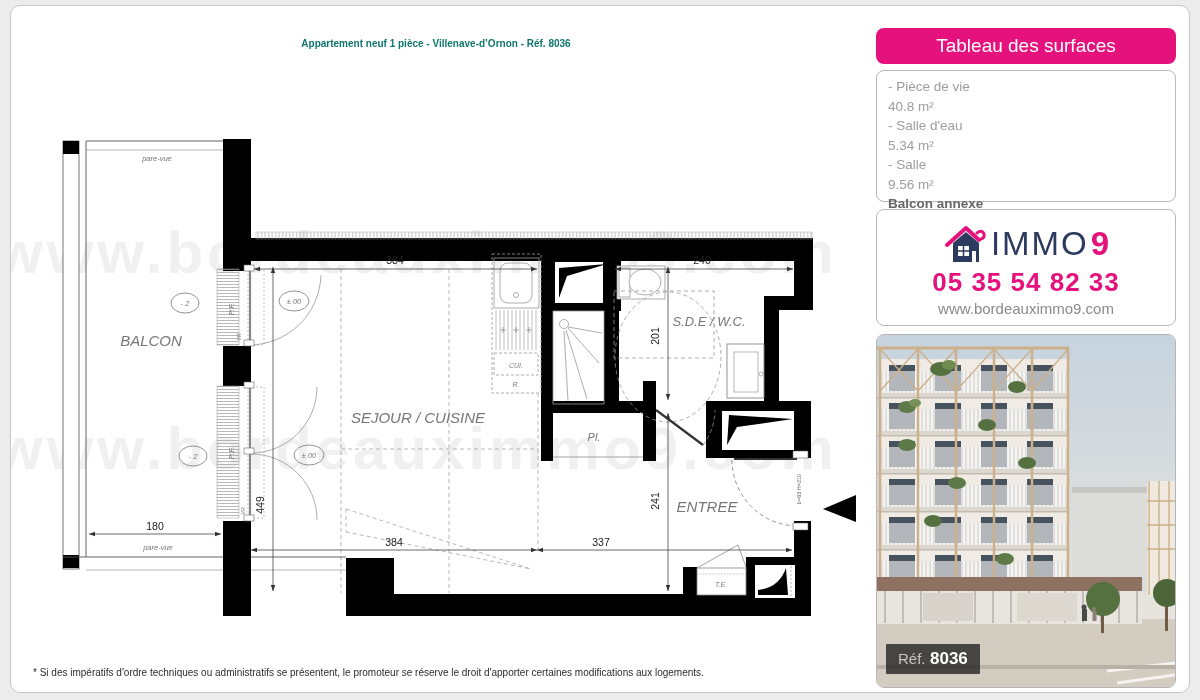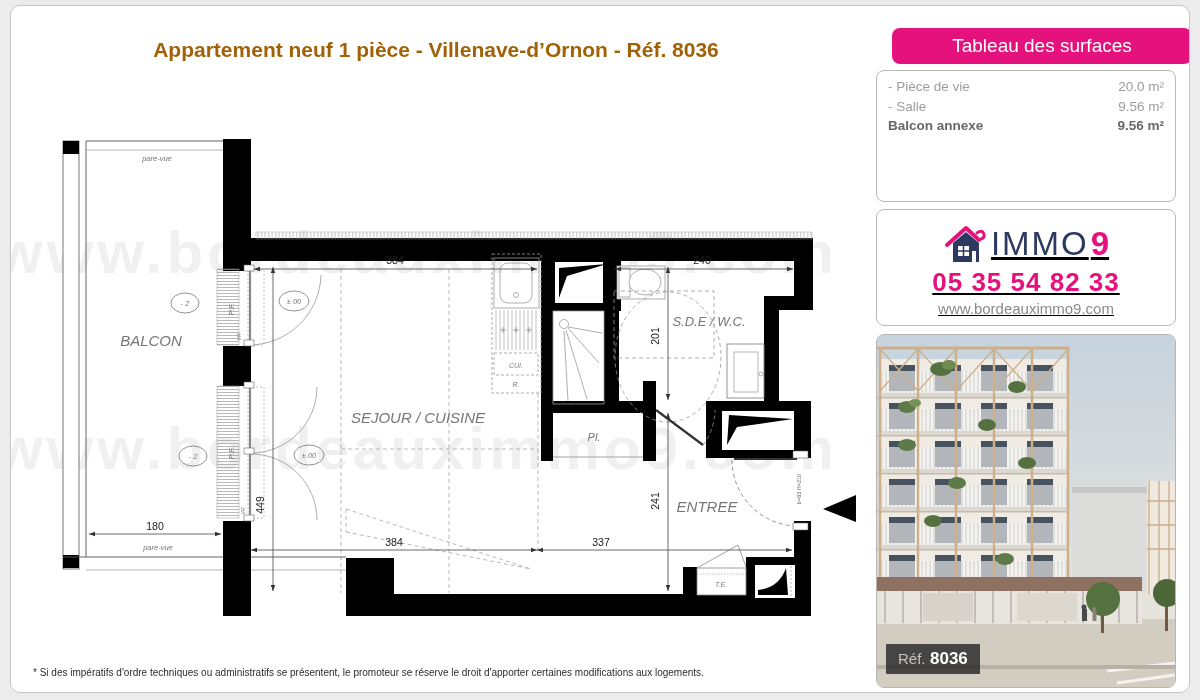--- a/index.html
+++ b/index.html
@@ -1,29 +1,29 @@
 <!DOCTYPE html>
 <html><head>
 <meta charset="utf-8">
 <style>
   html,body{margin:0;padding:0;}
   body{width:1200px;height:700px;background:#ececec;font-family:"Liberation Sans",sans-serif;position:relative;overflow:hidden;}
   .card{position:absolute;left:10px;top:5px;width:1178px;height:686px;background:#ffffff;border:1px solid #c6c6c6;border-radius:10px;overflow:hidden;}
   .watermark{position:absolute;left:-15px;width:860px;overflow:hidden;font-size:60px;font-weight:bold;letter-spacing:4px;color:rgba(60,60,60,0.08);white-space:nowrap;z-index:1;}
   .wm1{top:212px;}
   .wm2{top:408px;}
-  .title{position:absolute;left:0;top:32px;width:850px;text-align:center;font-size:21px;font-weight:bold;color:#a16207;z-index:2;}
+  .title{position:absolute;left:0;top:32px;width:850px;text-align:center;font-size:10px;font-weight:bold;color:#0f766e;z-index:2;}
   svg.plan{position:absolute;left:-10px;top:-5px;width:1200px;height:700px;z-index:2;}
   .footnote{position:absolute;left:22px;top:661px;width:820px;font-size:10px;color:#2c2c2c;z-index:2;}
   .right-col{position:absolute;left:865px;top:0;width:300px;height:686px;z-index:3;}
-  .surf-header{position:absolute;left:0;top:22px;width:300px;height:36px;background:#e5127d;border-radius:8px;color:#fff;font-size:19px;text-align:center;line-height:36px;margin-left:16px;}
+  .surf-header{position:absolute;left:0;top:22px;width:300px;height:36px;background:#e5127d;border-radius:8px;color:#fff;font-size:19px;text-align:center;line-height:36px;}
   .surf-table{position:absolute;left:0;top:64px;width:276px;height:118px;border:1px solid #b9b9b9;border-radius:8px;background:#fff;padding:6px 11px;}
-  .surf-row{display:flex;justify-content:space-between;font-size:13.5px;line-height:19.5px;color:#9d9d9d;}
+  .surf-row{display:flex;justify-content:space-between;font-size:13.5px;line-height:19.5px;color:#9d9d9d;flex-direction:column;}
   .surf-row.bold{font-weight:bold;color:#686868;}
-  .agency{position:absolute;left:0;top:203px;width:298px;height:115px;border:1px solid #b9b9b9;border-radius:8px;background:#fff;text-align:center;text-decoration:underline;}
+  .agency{position:absolute;left:0;top:203px;width:298px;height:115px;border:1px solid #b9b9b9;border-radius:8px;background:#fff;text-align:center;}
   .logo-row{margin-top:13px;display:flex;align-items:center;justify-content:center;gap:2px;}
   .brand{font-size:33px;color:#2b3a5e;letter-spacing:2px;}
   .brand9{font-size:33px;color:#e5127d;font-weight:bold;}
   .phone{margin-top:2px;font-size:26px;font-weight:bold;color:#e5127d;letter-spacing:1px;}
   .site{margin-top:2px;font-size:15px;color:#8a8a8a;}
   .photo{position:absolute;left:0;top:328px;width:298px;height:352px;border:1px solid #b5b5b5;border-radius:8px;overflow:hidden;background:#dfe5ea;}
   .photo svg{display:block;}
   .ref-badge{position:absolute;left:9px;bottom:13px;background:rgba(45,45,45,0.85);border-radius:1px;padding:5px 12px;}
   .ref-l{font-size:15px;color:#c4c4c4;}
   .ref-n{font-size:17px;color:#ffffff;font-weight:bold;}
@@ -232,21 +232,25 @@
 
   <div class="footnote">* Si des impératifs d'ordre techniques ou administratifs se présentent, le promoteur se réserve le droit d'apporter certaines modifications aux logements.</div>
 
   <div class="right-col">
 
     <div class="surf-header">Tableau des surfaces</div>
 
     <div class="surf-table">
       <div class="surf-row">
           <span>- Pièce de vie</span>
-          <span>20.0 m²</span>
+          <span>40.8 m²</span>
+        </div>
+      <div class="surf-row">
+          <span>- Salle d'eau</span>
+          <span>5.34 m²</span>
         </div>
       <div class="surf-row">
           <span>- Salle</span>
           <span>9.56 m²</span>
         </div>
       <div class="surf-row bold">
           <span>Balcon annexe</span>
           <span>9.56 m²</span>
         </div>
     </div>

